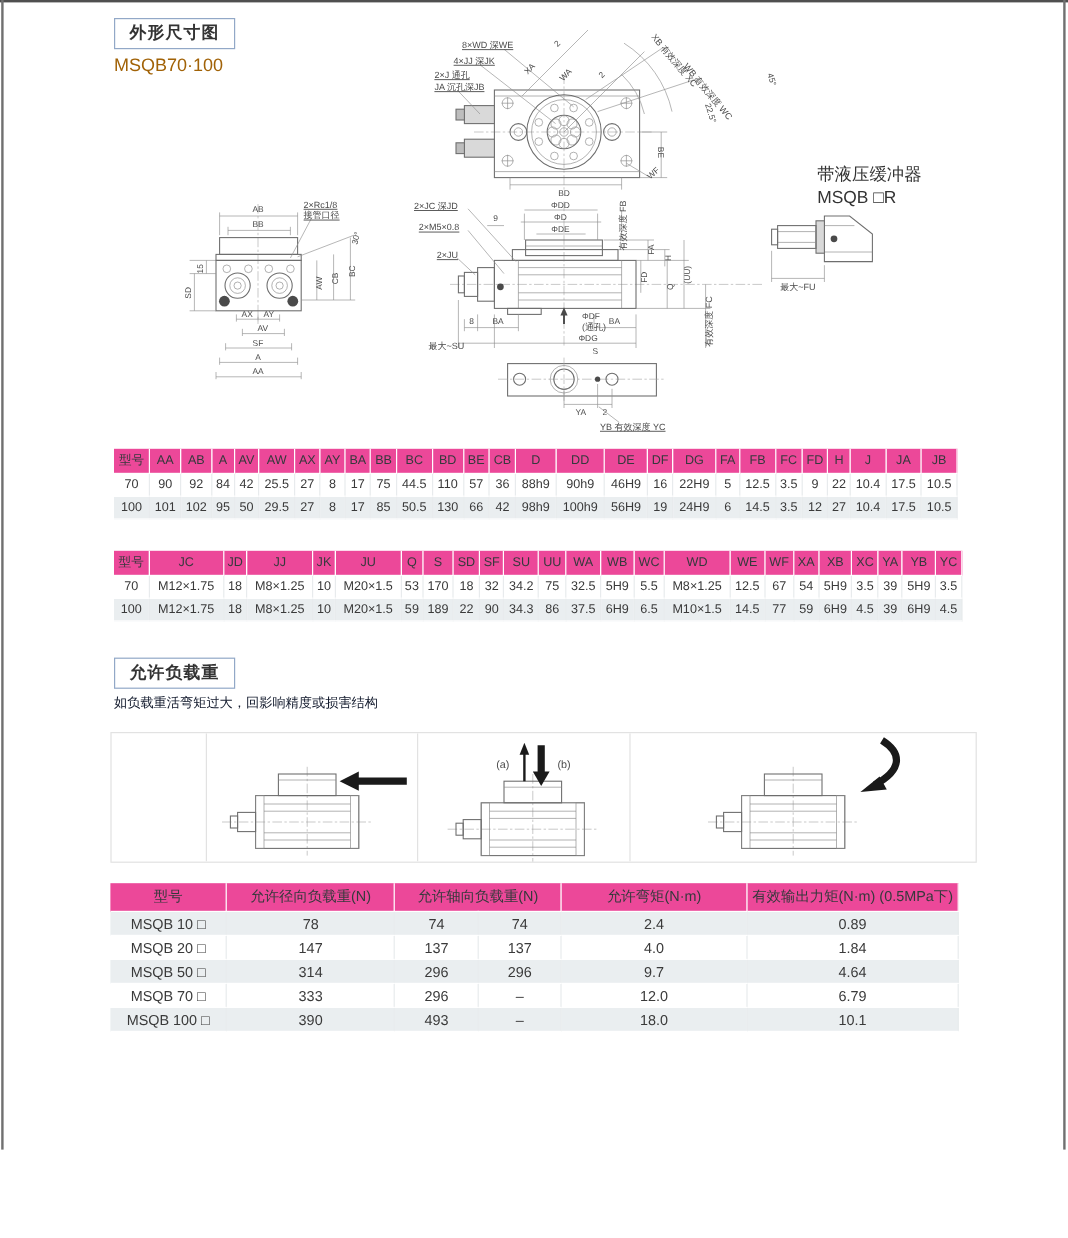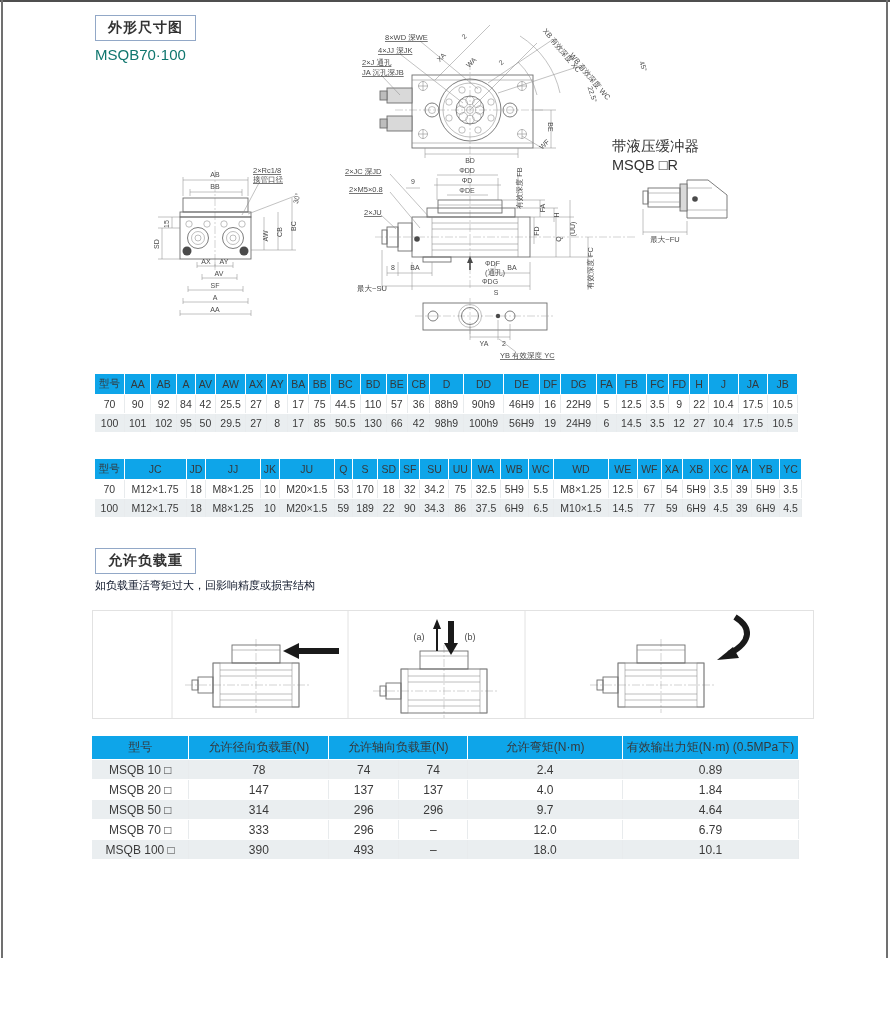--- a/index.html
+++ b/index.html
@@ -4,40 +4,40 @@
 <style>
   html,body{margin:0;padding:0;background:#fff;}
   .page{position:relative;width:890px;height:1032px;background:#fff;overflow:hidden;
         font-family:"Liberation Sans","DejaVu Sans",sans-serif;color:#333;}
   .frame-top{position:absolute;left:0;top:0;width:890px;height:2px;background:#4f4f4f;}
   .frame-left{position:absolute;left:1px;top:0;width:2px;height:958px;background:#707070;}
   .frame-right{position:absolute;left:886px;top:0;width:2px;height:958px;background:#707070;}
 
   .sec-box{position:absolute;border:1px solid #92a8c7;background:#fff;padding:3px 12px;
            font-size:14px;font-weight:bold;color:#333;letter-spacing:1px;white-space:nowrap;}
-  .model{position:absolute;left:95px;top:46px;font-size:15px;color:#0f766e;}
+  .model{position:absolute;left:95px;top:46px;font-size:15px;color:#a16207;}
   .note{position:absolute;left:95px;top:578px;font-size:11px;color:#0f172a;}
 
-  .cushion-text{position:absolute;left:612px;top:137px;font-size:14.5px;line-height:19px;color:#333;}
+  .cushion-text{position:absolute;left:681px;top:137px;font-size:14.5px;line-height:19px;color:#333;}
 
   svg text{fill:#4a4a4a;}
   .dl{font-size:7px;}
   .dlc{font-size:7.5px;}
   .u{text-decoration:underline;}
   .ln{stroke:#6e6e6e;stroke-width:0.9;fill:none;}
   .ln2{stroke:#8a8a8a;stroke-width:0.55;fill:none;}
   .dim{stroke:#8f8f8f;stroke-width:0.55;fill:none;}
   .cl{stroke:#a5a5a5;stroke-width:0.5;stroke-dasharray:8 2 2 2;fill:none;}
   .fillg{fill:#d9d9d9;}
   .fillg2{fill:#bdbdbd;}
   .dark{fill:#4a4a4a;stroke:none;}
   .blk{fill:#1a1a1a;stroke:none;}
 
   table.tbl{position:absolute;border-collapse:collapse;table-layout:auto;}
-  table.tbl th{background:#0ea5e9;color:#35393c;font-weight:normal;text-align:center;
+  table.tbl th{background:#ec4899;color:#35393c;font-weight:normal;text-align:center;
                border-right:1px solid #fff;border-bottom:1px solid #fff;white-space:nowrap;}
   table.tbl td{text-align:center;border-right:1px solid #e8ebed;border-bottom:1px solid #fff;
                white-space:nowrap;color:#3a3a3a;}
   table.dim{font-size:10.5px;}
   table.dim th{padding:3px 1px;}
   table.dim td{padding:3px 1px;}
   table.dim tbody tr:nth-child(2) td{background:#eaeef0;}
   table.dim tbody tr:nth-child(1) td{background:#fff;}
   table.load{font-size:12px;border-bottom:1px solid #d8dde0;}
   table.load th{padding:3px 2px;}

